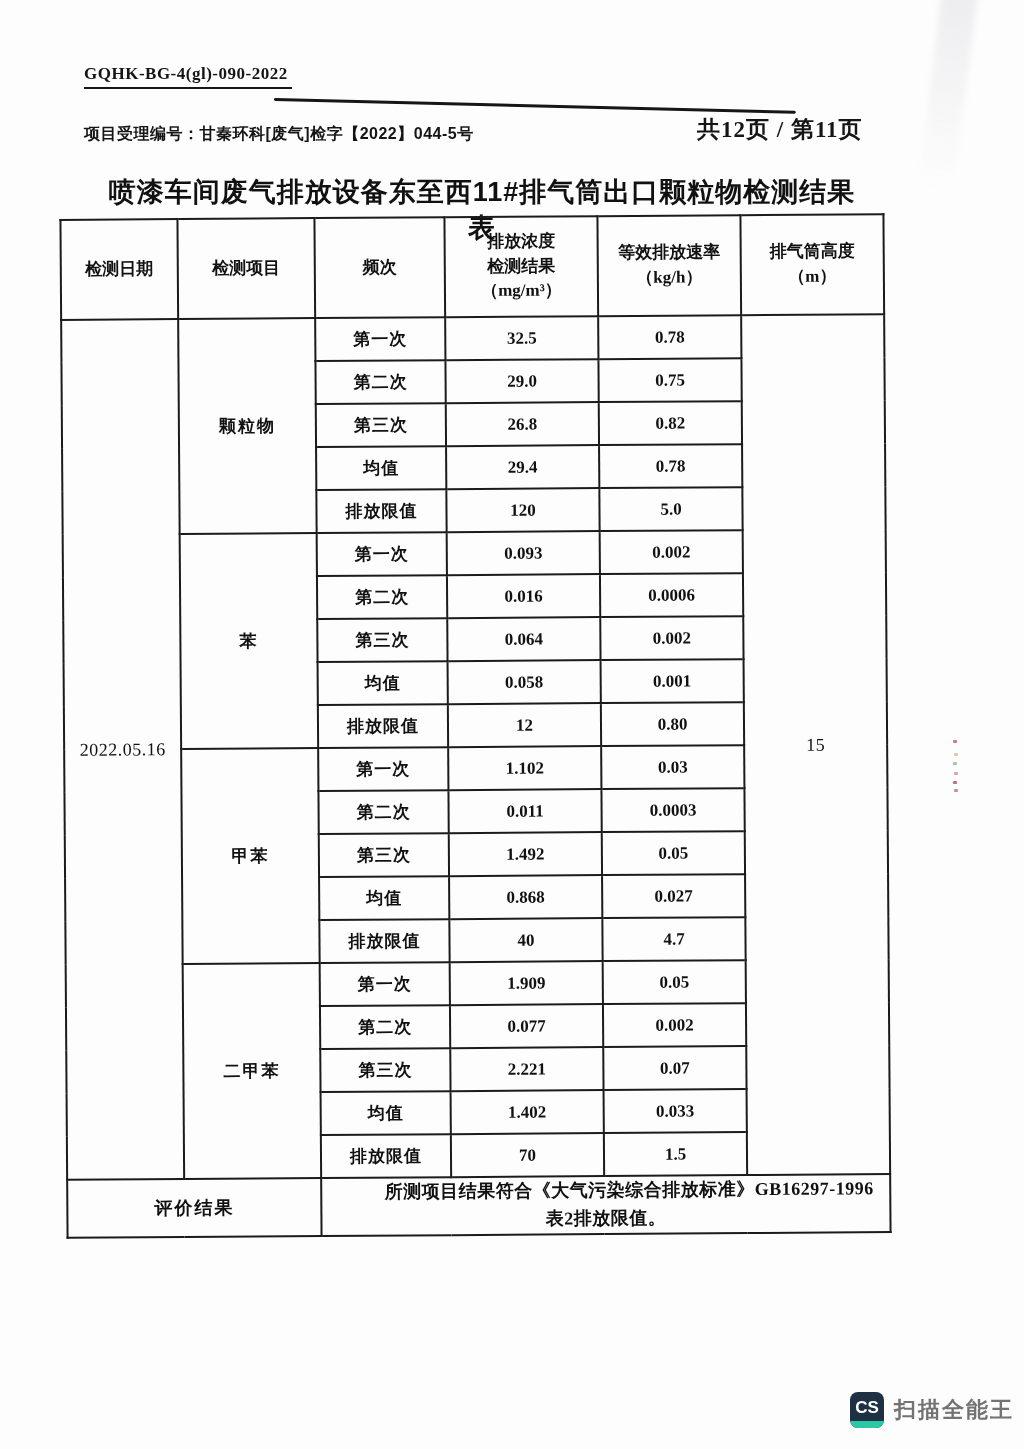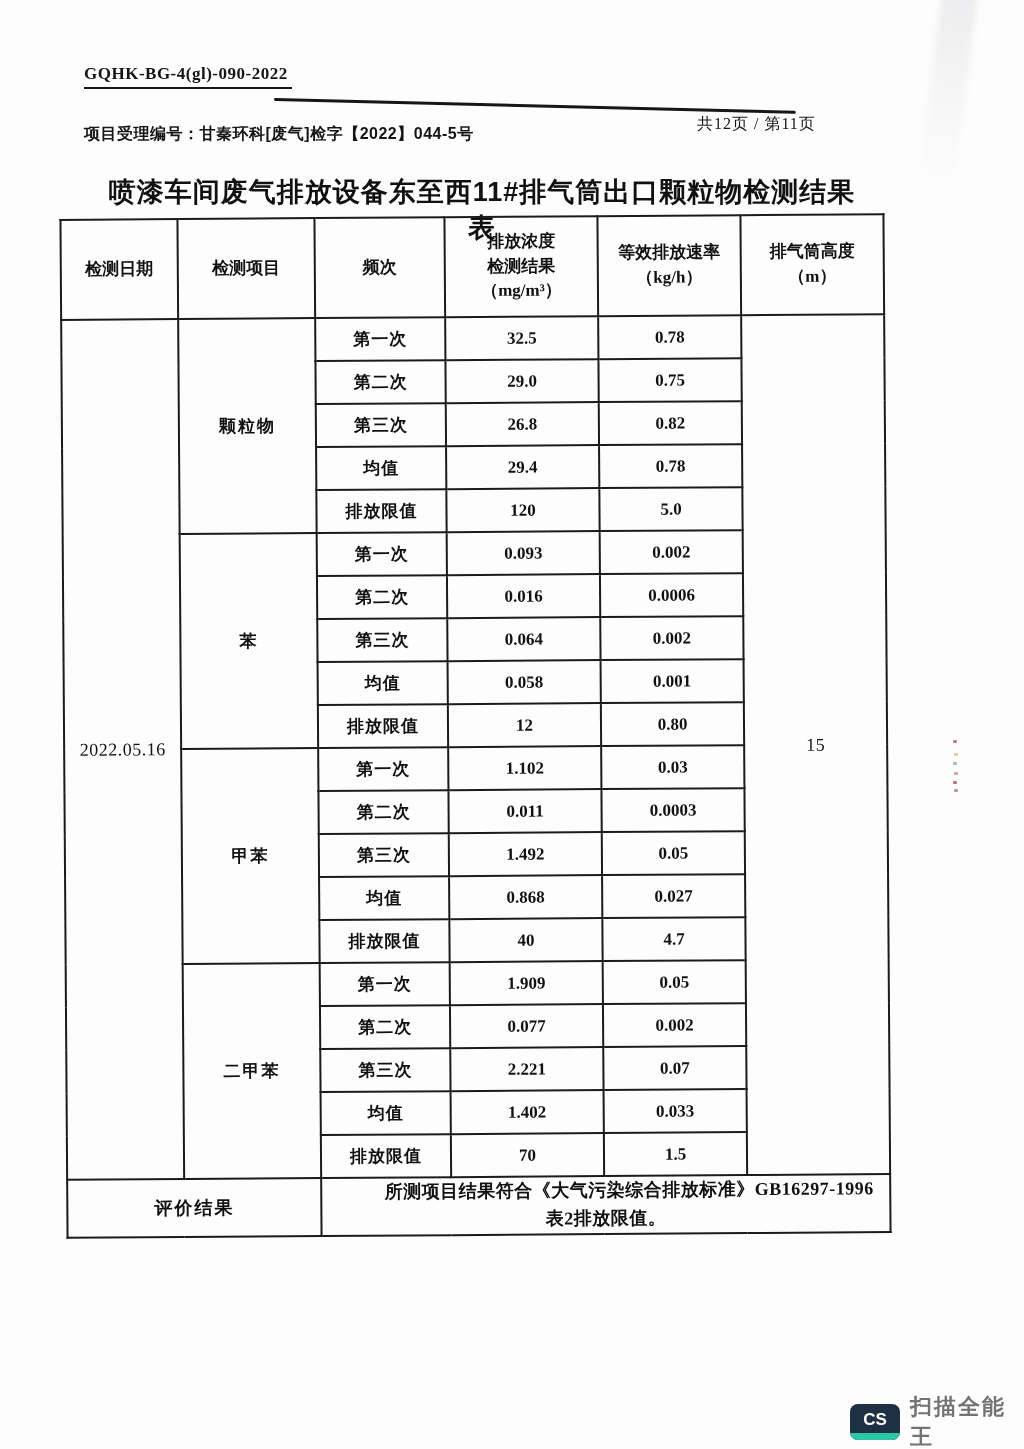--- a/index.html
+++ b/index.html
@@ -14,21 +14,21 @@
     letter-spacing:.5px;border-bottom:2.5px solid #161616;padding:0 4px 3px 0;
   }
   .doc-rule{
     position:absolute;left:274px;top:98px;width:522px;height:2.5px;
     background:#161616;transform:rotate(1.4deg);transform-origin:left center;border-radius:2px;
   }
   .case-line{
     position:absolute;left:84px;top:124px;font-size:16px;font-weight:bold;
     font-family:"Liberation Sans","DejaVu Sans",sans-serif;letter-spacing:.5px;
   }
-  .page-info{position:absolute;left:697px;top:114px;font-size:16px;font-weight:normal;letter-spacing:1px;}
+  .page-info{position:absolute;left:697px;top:114px;font-size:23px;font-weight:bold;letter-spacing:1px;}
   .title{
     position:absolute;left:88px;top:158px;width:756px;margin:16px;text-align:center;
     font-size:27px;font-weight:bold;letter-spacing:1px;
     font-family:"Liberation Sans","DejaVu Sans",sans-serif;color:#111;
   }
   
   table.report{
     position:absolute;left:63px;top:216px;width:823px;
     border-collapse:collapse;table-layout:fixed;
     transform:rotate(-0.4deg);transform-origin:center center;
@@ -59,21 +59,21 @@
   .dot{position:absolute;width:4px;height:3px;border-radius:1px;opacity:.8;}
   .d1{left:953px;top:740px;background:#b85c72;}
   .d2{left:954px;top:753px;background:#d8bb90;}
   .d3{left:953px;top:762px;background:#9fae9b;}
   .d4{left:954px;top:772px;background:#cc8e8e;}
   .d5{left:953px;top:781px;background:#a65555;}
   .d6{left:954px;top:789px;background:#b0788a;}
   
   .watermark{position:absolute;left:850px;top:1392px;display:flex;align-items:center;gap:10px;}
   .cs-logo{
-    position:relative;width:50px;height:36px;border-radius:8px;background:#1d3044;
+    position:relative;width:34px;height:36px;border-radius:8px;background:#1d3044;
     display:flex;align-items:center;justify-content:center;overflow:hidden;flex:0 0 auto;
   }
   .cs-logo-text{
     color:#ffffff;font-weight:bold;font-size:17px;margin-top:-5px;
     font-family:"Liberation Sans","DejaVu Sans",sans-serif;
   }
   .cs-logo-accent{position:absolute;left:0;right:0;bottom:0;height:7px;background:#2cc8a5;}
   .app-name{
     font-size:22px;font-weight:bold;color:#737373;letter-spacing:2px;
     font-family:"Liberation Sans","DejaVu Sans",sans-serif;

